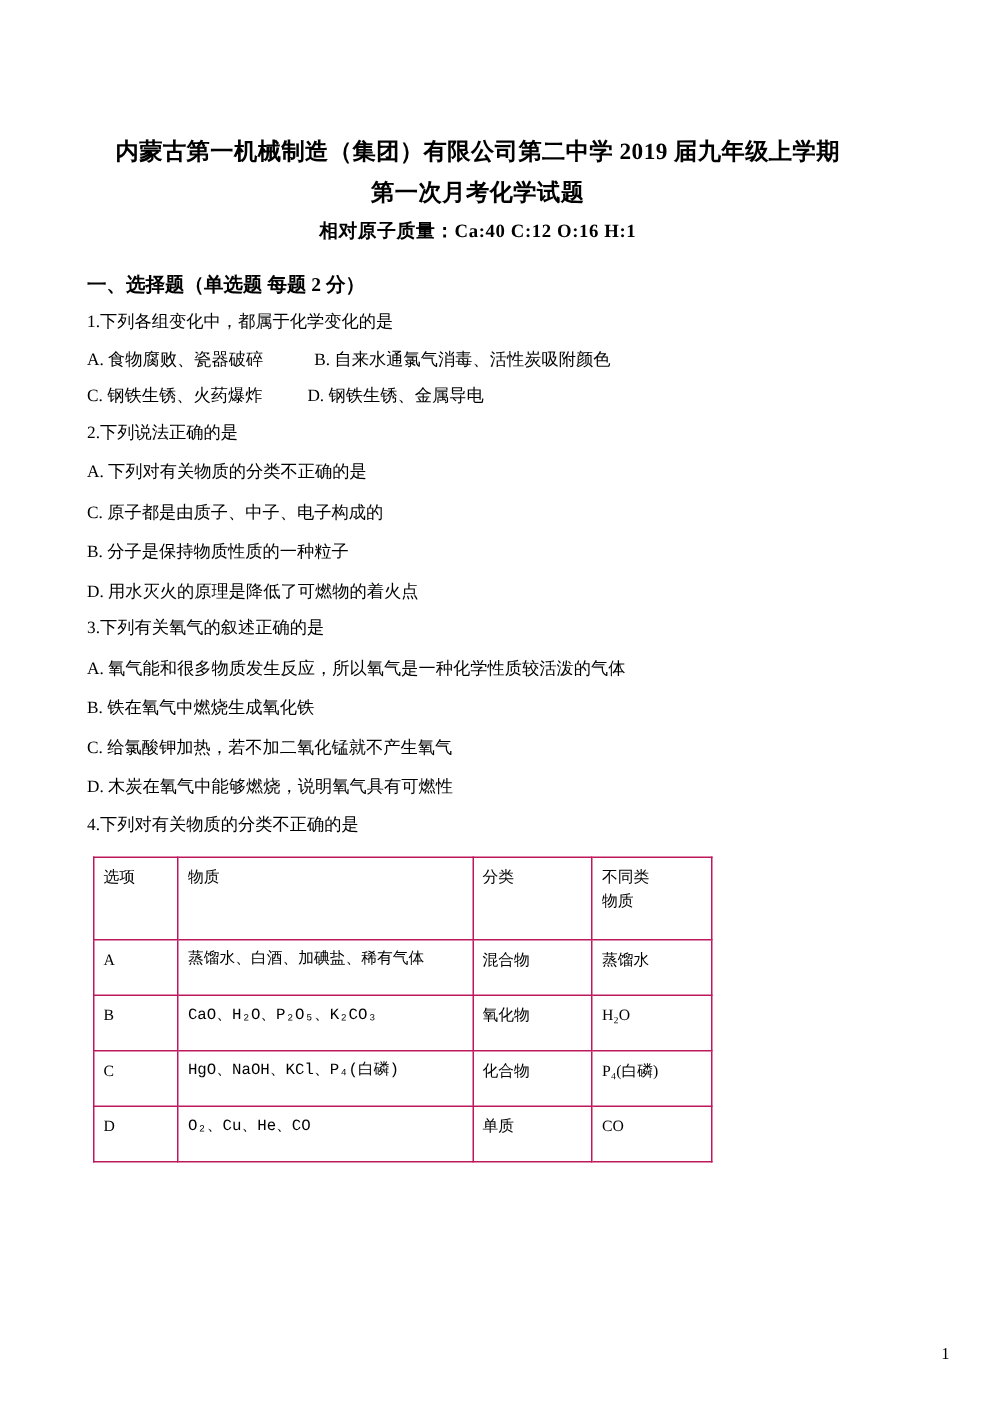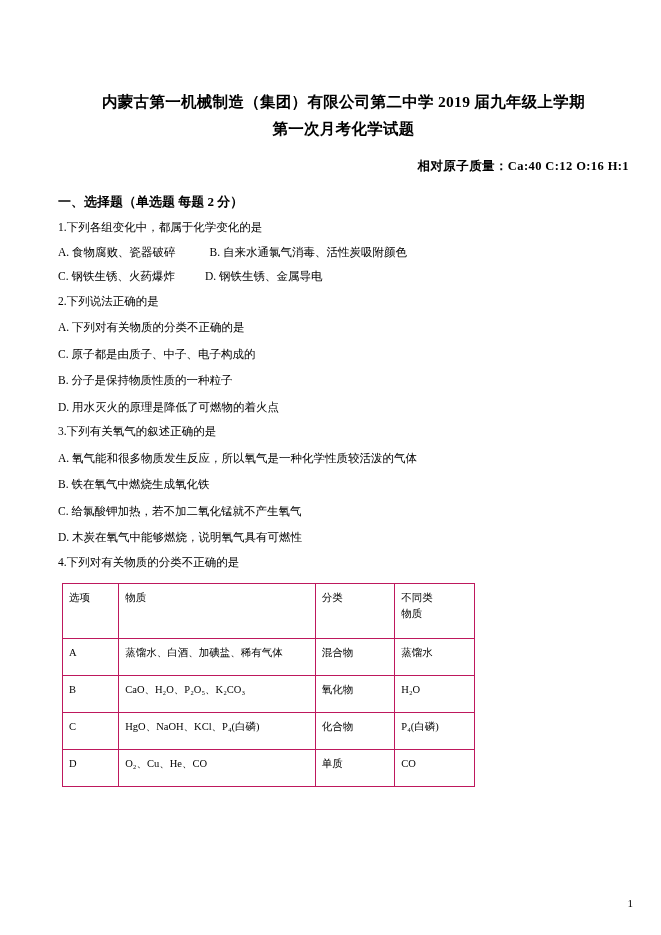--- a/index.html
+++ b/index.html
@@ -12,35 +12,35 @@
     height: 935px;
     font-family: "Liberation Serif", "DejaVu Serif", serif;
     color: #000000;
     position: relative;
     overflow: hidden;
   }
   .page {
     width: 661px;
     height: 935px;
     box-sizing: border-box;
-    padding: 88px 32px 0 58px;
+    padding: 88px 82px 0 58px;
     position: relative;
   }
   .title-line {
     text-align: center;
     font-weight: bold;
     font-size: 15.5px;
     letter-spacing: 0.3px;
     line-height: 1.75;
   }
   .subtitle {
-    text-align: right;
+    text-align: center;
     font-weight: bold;
     font-size: 12.5px;
-    margin-top: 16px;
+    margin-top: 4px;
     letter-spacing: 0.4px;
   }
   .section-head {
     font-weight: bold;
     font-size: 13px;
     margin-top: 18px;
     margin-bottom: 4px;
   }
   .q {
     font-size: 11.5px;
@@ -73,21 +73,21 @@
     padding: 6px 6px;
     vertical-align: top;
     line-height: 1.5;
   }
   .col-opt { width: 40px; }
   .col-sub { width: 172px; }
   .col-cls { width: 62px; }
   .col-dif { width: 62px; }
   .hdr-row td { height: 42px; }
   .body-row td { height: 24px; }
-  .sub-cell { font-family: Liberation Serif, serif; }
+  .sub-cell { font-family: Liberation Mono, monospace; }
   .pagenum {
     position: absolute;
     right: 28px;
     bottom: 26px;
     font-size: 11px;
   }
 </style>
 </head>
 <body>
 

